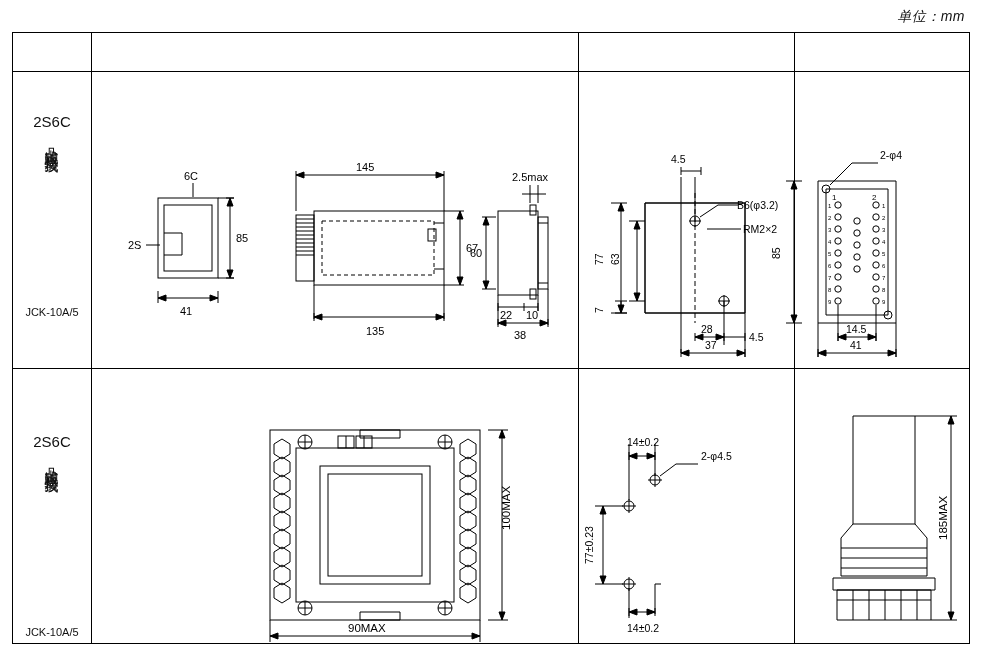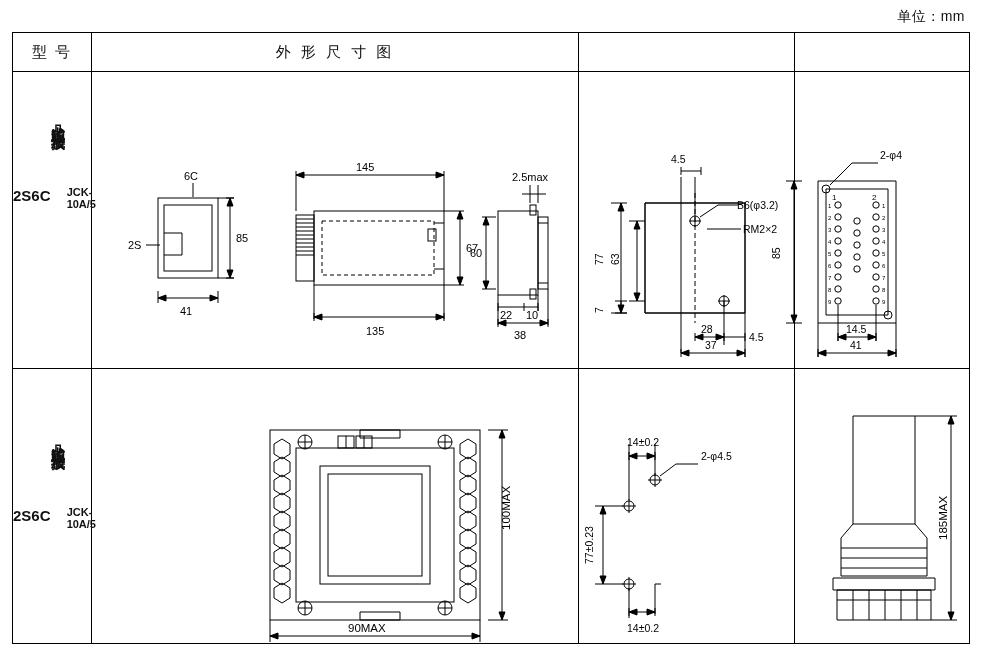--- a/index.html
+++ b/index.html
@@ -8,20 +8,21 @@
     font-family:"Liberation Sans", sans-serif;
     color:#111;
     position:relative;
     overflow:hidden;
   }
   .unit-label{
     position:absolute;
     right:18px; top:8px;
     font-size:14px;
     letter-spacing:.5px;
+    font-style:italic;
   }
   .table{
     position:absolute;
     left:12px; top:32px;
     width:958px; height:612px;
     border:1px solid #000;
     box-sizing:border-box;
   }
   .hline{position:absolute;left:0;right:0;height:1px;background:#000;}
   .vline{position:absolute;top:0;bottom:0;width:1px;background:#000;}
@@ -33,23 +34,22 @@
     font-size:15px;
     letter-spacing:3px;
   }
   .hdr.model{left:0;width:78px;letter-spacing:2px;}
   .hdr.outline{left:79px;width:486px;}
   .hdr.mount{left:566px;width:215px;}
   .hdr.term{left:782px;width:175px;letter-spacing:2px;}
 
   .modelcell{
     position:absolute;left:0;width:78px;
-    display:flex;flex-direction:row;align-items:center;
+    display:flex;flex-direction:column;align-items:center;
     font-size:14px;
-    font-weight:bold;
   }
   .modelcell .code{font-size:15px;margin-bottom:6px;}
   .modelcell .vtext{
     writing-mode:vertical-rl;
     text-orientation:upright;
     letter-spacing:2px;
     font-size:14px;
     line-height:1.15;
     height:170px;
   }
@@ -65,22 +65,20 @@
 <div class="unit-label">单位：mm</div>
 
 <div class="table">
 
   <div class="hline" style="top:38px"></div>
   <div class="hline" style="top:335px"></div>
   <div class="vline" style="left:78px"></div>
   <div class="vline" style="left:565px"></div>
   <div class="vline" style="left:781px"></div>
 
-  <div class="hdr model">型 号</div>
-  <div class="hdr outline">外 形 尺 寸 图</div>
 
   <div class="modelcell" style="top:80px;">
     <div class="code">2S6C</div>
     <div class="vtext">凸出式板后接线</div>
     <div class="sub">JCK-10A/5</div>
   </div>
 
   <div class="cell" style="left:85px;top:60px;width:478px;height:270px;">
     <svg width="478" height="270" viewBox="0 0 478 270">
       <g fill="none" stroke="#000" stroke-width="1">

